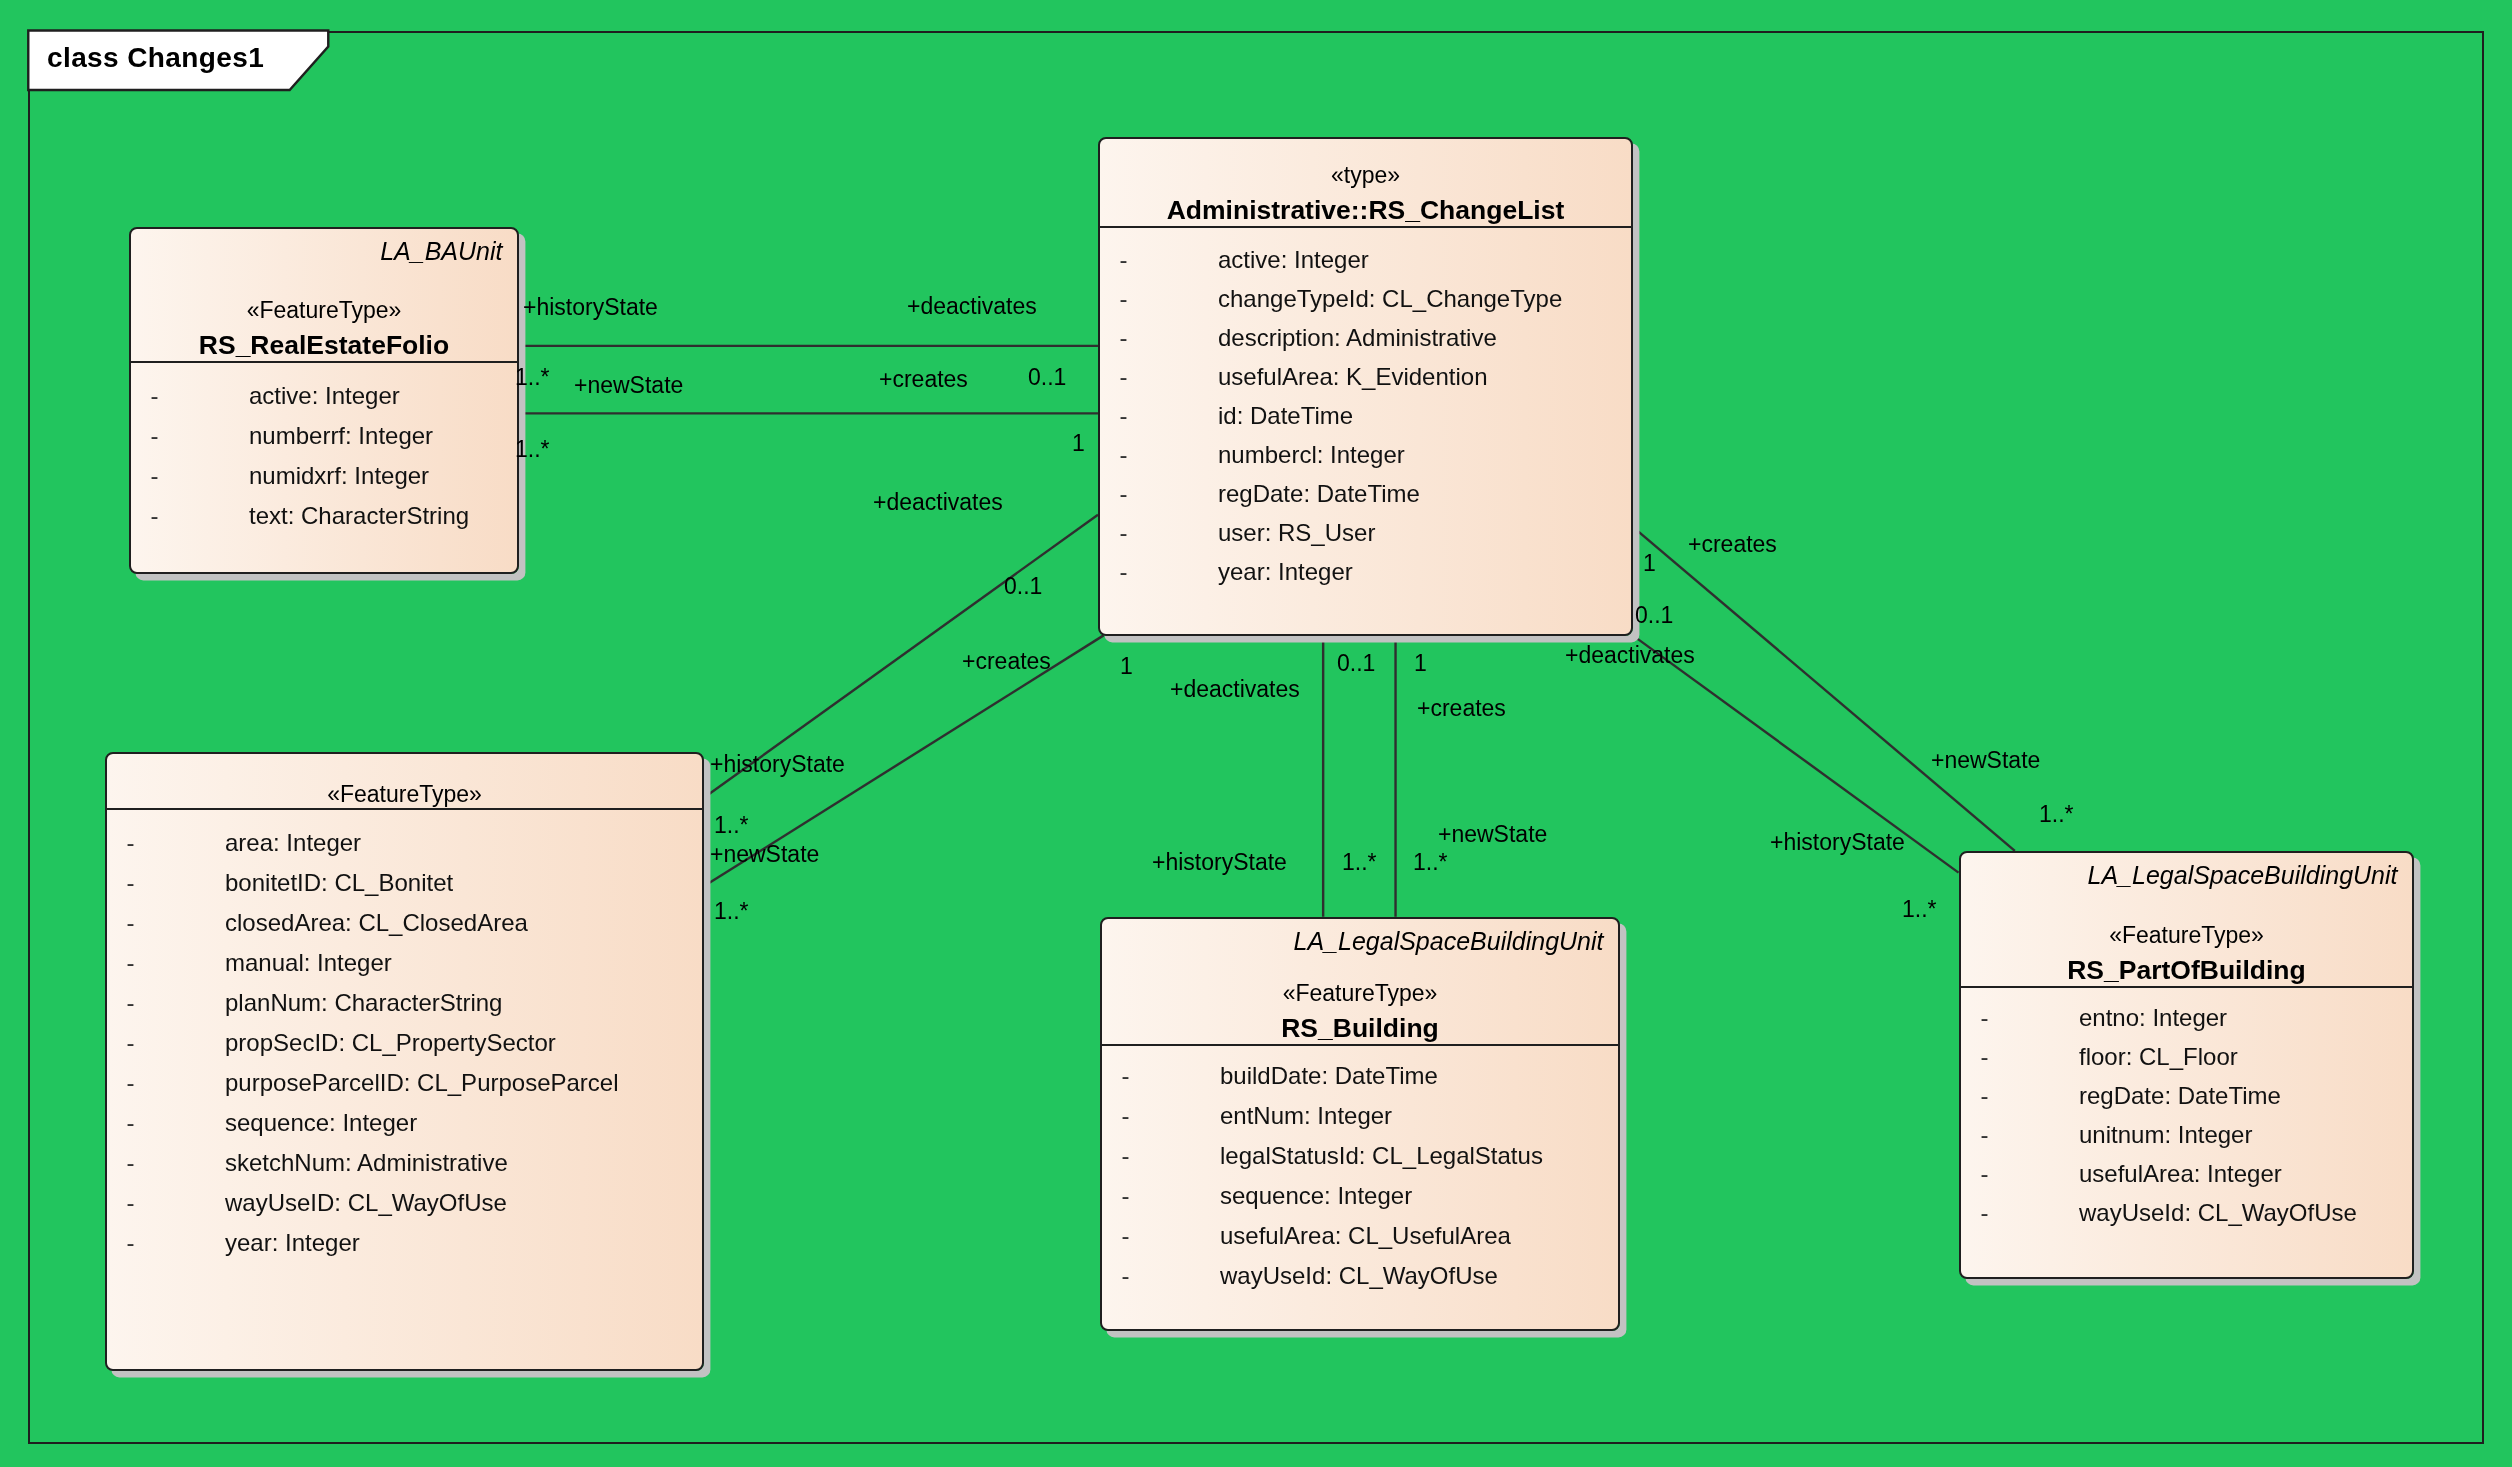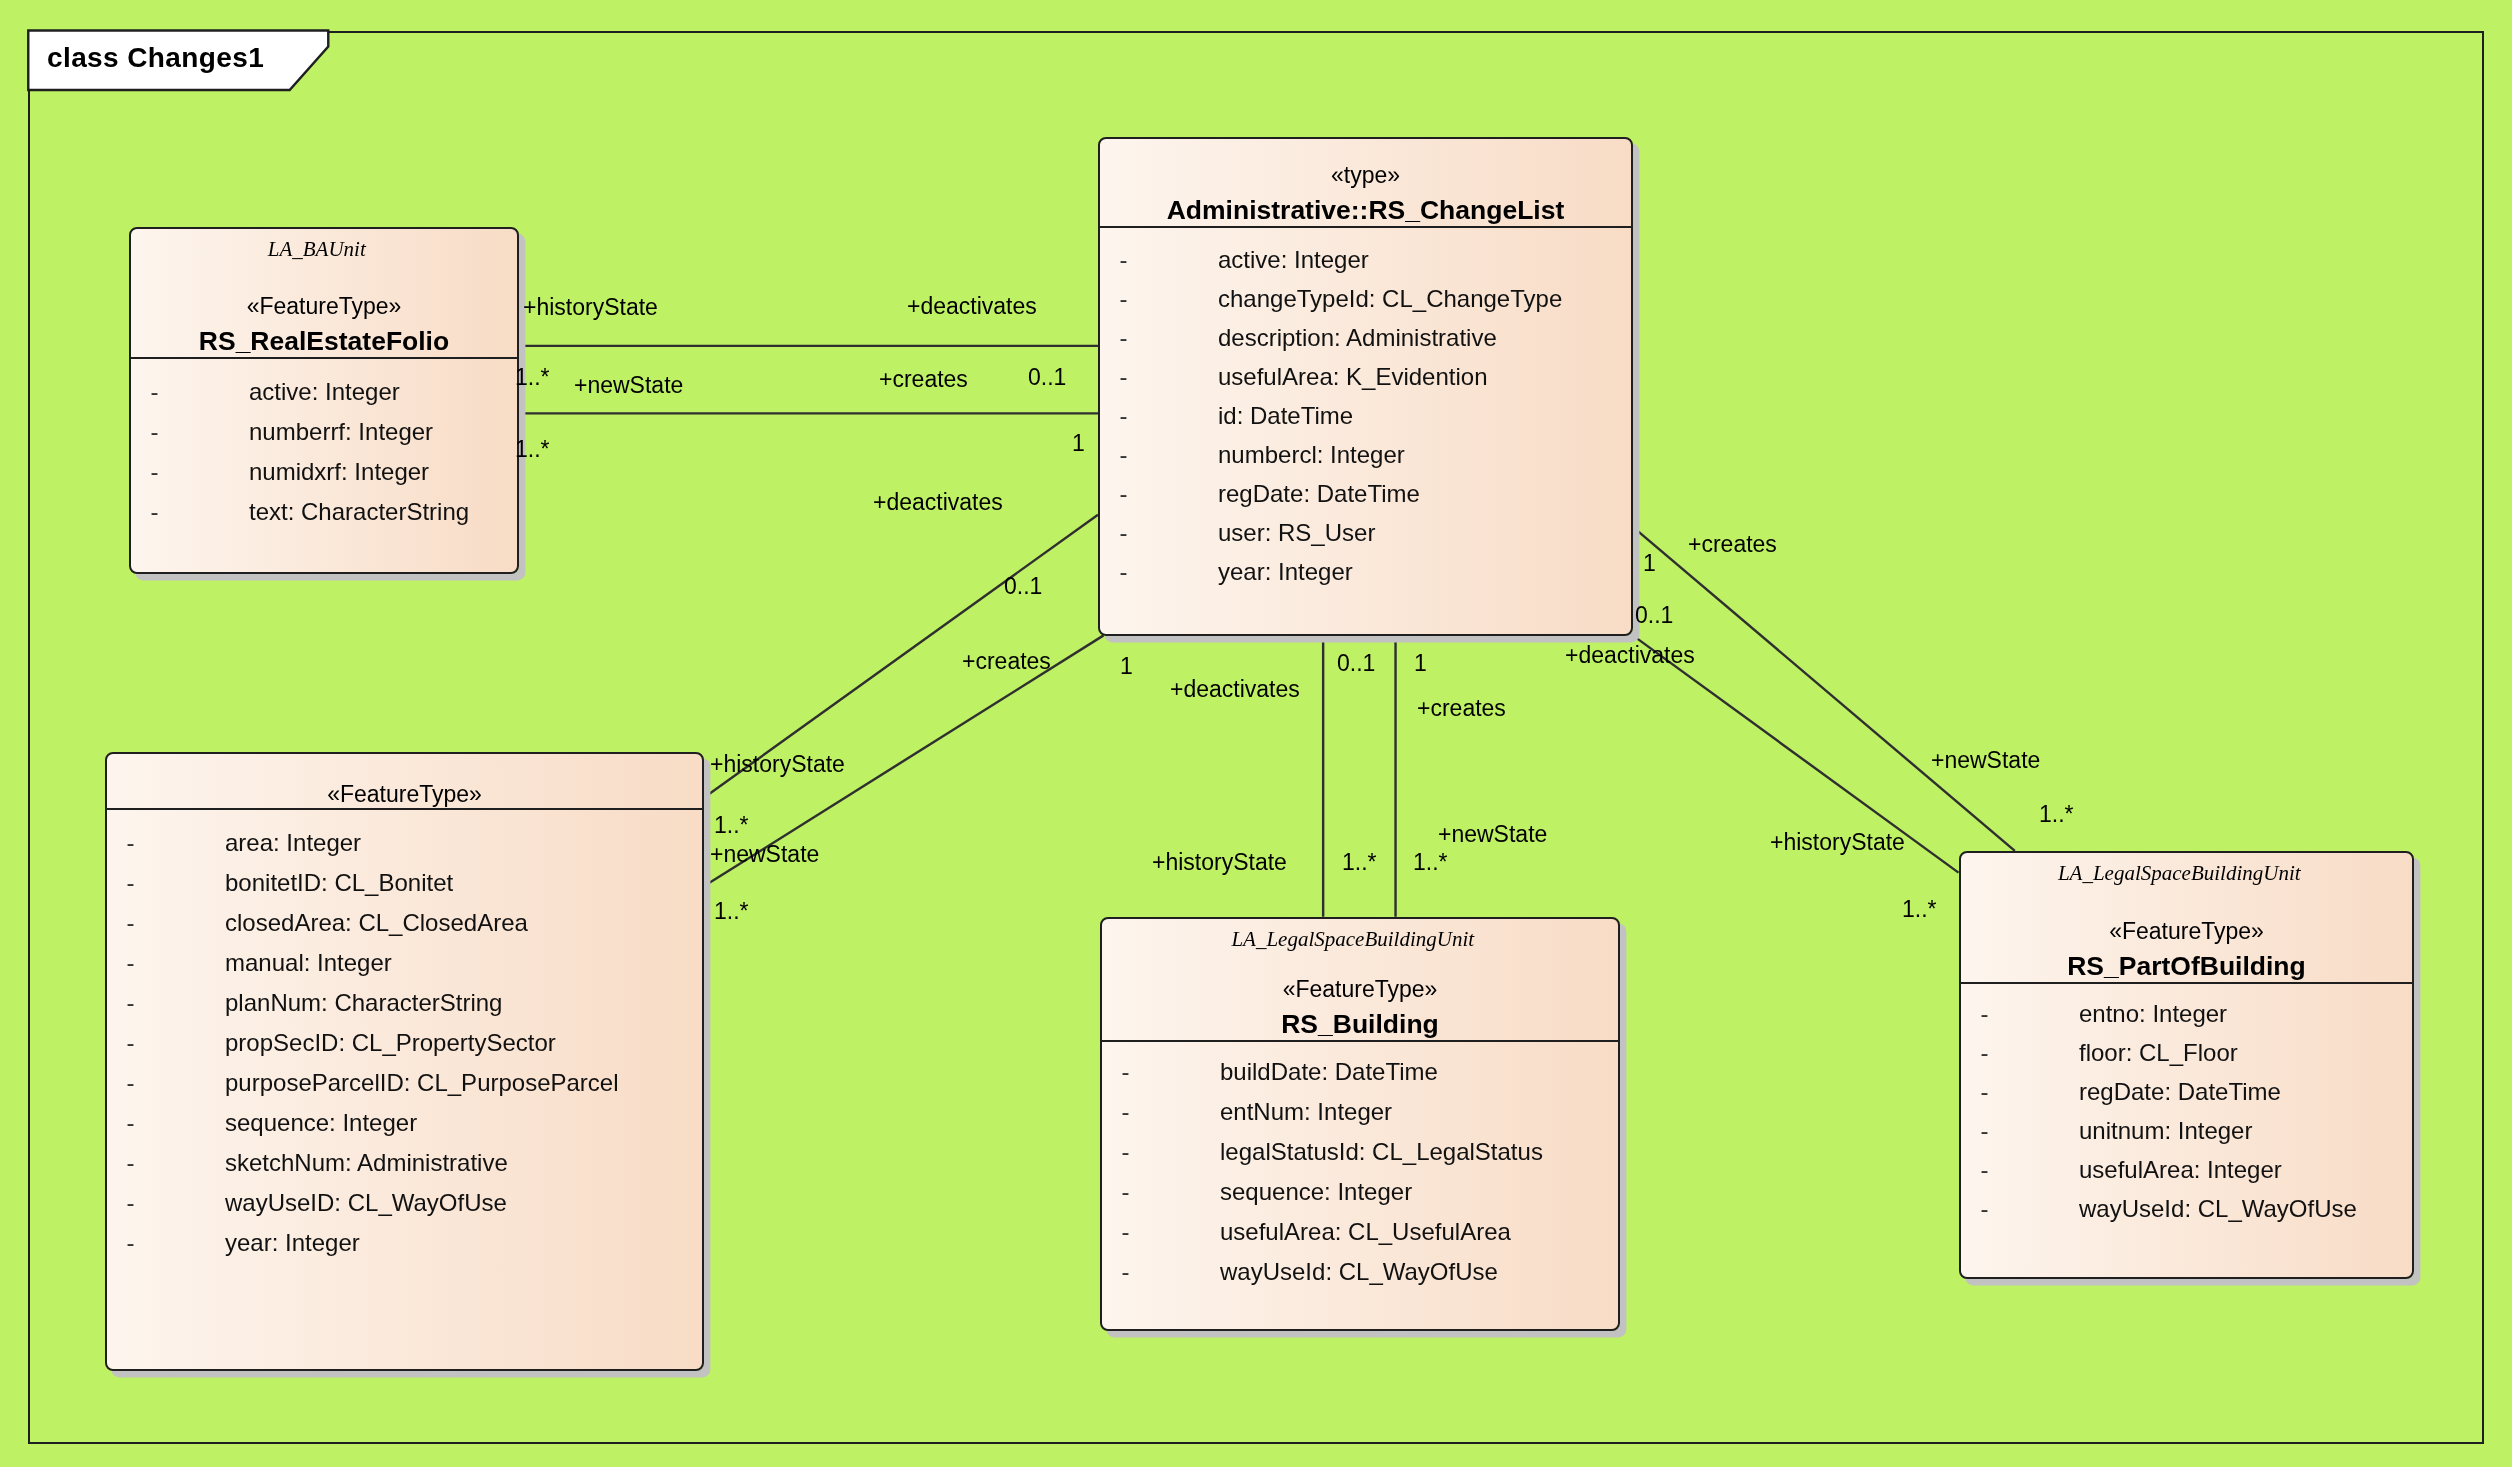--- a/index.html
+++ b/index.html
@@ -5,42 +5,42 @@
   :root{
     --box-grad-left:#fdf5ee;
     --box-grad-right:#f8dcc6;
     --line-color:#2f2f2f;
     --border-color:#1f1f1f;
     --shadow-color:#c2c2c2;
   }
   *{margin:0;padding:0;box-sizing:border-box;}
   html,body{width:2512px;height:1467px;background:#ffffff;
     font-family:"Liberation Sans", sans-serif;color:#000;overflow:hidden;}
-  #canvas{position:relative;width:2512px;height:1467px;background:#bef264;}
+  #canvas{position:relative;width:2512px;height:1467px;background:#22c55e;}
 
   
   .frame-rect{position:absolute;left:28px;top:31px;width:2456px;height:1413px;
     border:2.4px solid var(--border-color);background:transparent;}
   .frame-tab-svg{position:absolute;left:0;top:0;width:2512px;height:1467px;pointer-events:none;}
   .frame-title{position:absolute;left:47px;top:42px;font-size:28px;font-weight:bold;letter-spacing:0.4px;}
 
   
   .conn-svg{position:absolute;left:0;top:0;width:2512px;height:1467px;z-index:1;}
   .conn-svg line{stroke:var(--line-color);stroke-width:3;}
 
   
   #labels{position:absolute;left:0;top:0;width:2512px;height:1467px;z-index:4;pointer-events:none;}
   .conn-label{position:absolute;font-size:23px;white-space:nowrap;color:#000;}
 
   
   .uml-class{position:absolute;z-index:2;border:2.4px solid var(--border-color);border-radius:8px;
     background:linear-gradient(90deg,var(--box-grad-left),var(--box-grad-right));
     box-shadow:6.4px 6.4px 0 var(--shadow-color);display:flex;flex-direction:column;}
   .uml-header{flex:0 0 auto;display:flex;flex-direction:column;}
-  .uml-parent{font-style:italic;font-size:21px;text-align:center;padding:8px 14.5px 0 0;font-family:Liberation Serif, serif;}
+  .uml-parent{font-style:italic;font-size:25px;text-align:right;padding:8px 14.5px 0 0;}
   .uml-stereotype{text-align:center;font-size:23px;}
   .uml-name{text-align:center;font-size:26.5px;font-weight:bold;margin-top:6.4px;white-space:nowrap;}
   .uml-attrs{flex:1 1 auto;border-top:2.4px solid var(--border-color);padding-top:13px;}
   .attr-row{display:flex;align-items:center;font-size:24px;white-space:nowrap;}
   .attr-row .vis{width:47px;text-align:center;flex:0 0 auto;color:#333;}
   .attr-row .attr-text{padding-left:71px;color:#111;}
 
   
   #cls-realestatefolio{left:129px;top:227px;width:390px;height:347px;}
   #cls-realestatefolio .uml-stereotype{margin-top:31px;}

